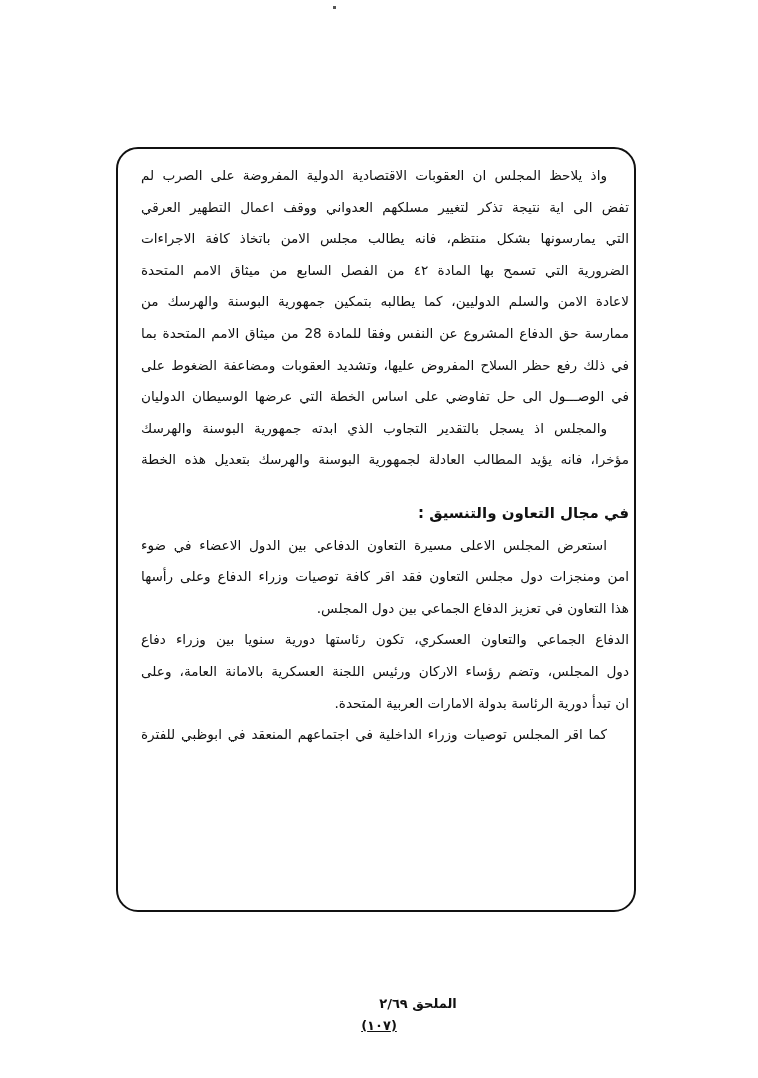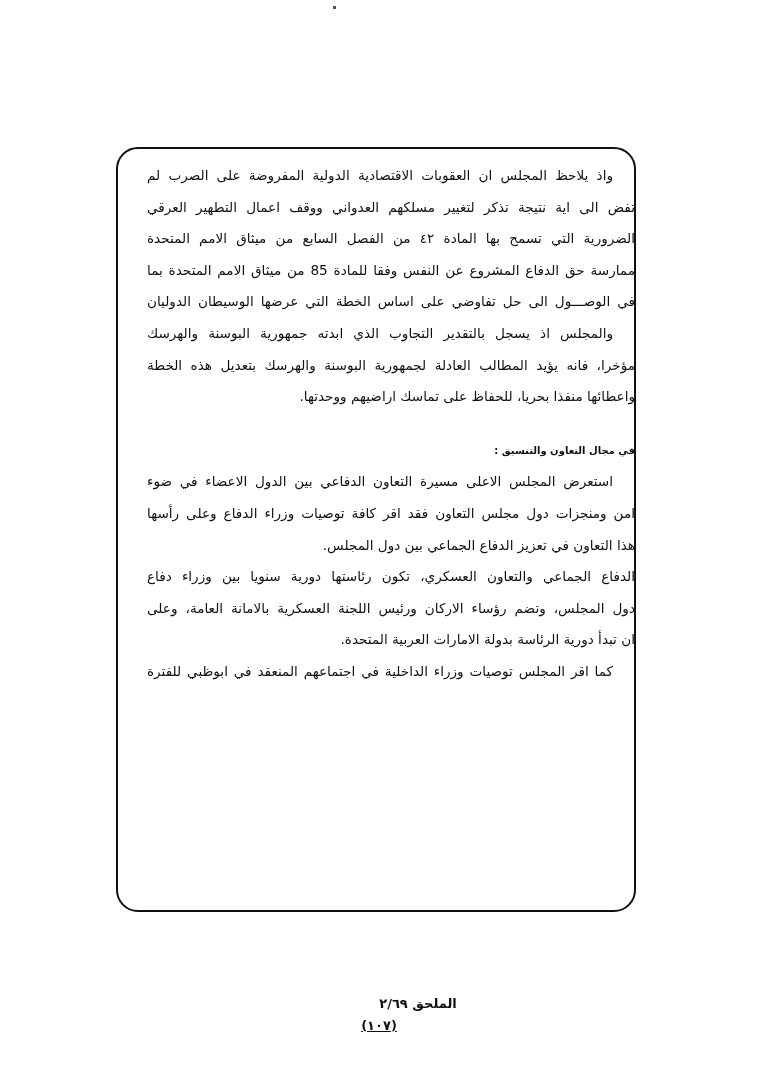--- a/index.html
+++ b/index.html
@@ -28,21 +28,21 @@
     left: 116px;
     top: 147px;
     width: 520px;
     height: 765px;
     border: 2px solid #111;
     border-radius: 22px;
     box-sizing: border-box;
   }
   .content {
     position: absolute;
-    left: 147px;
+    left: 141px;
     top: 160px;
     width: 488px;
     direction: rtl;
     text-align: justify;
     text-align-last: right;
     font-size: 13.6px;
     line-height: 31.6px;
   }
   .para {
     margin: 0;
@@ -51,21 +51,21 @@
     display: block;
     white-space: nowrap;
     text-align: justify;
     text-align-last: justify;
   }
   .line.last {
     text-align-last: right;
   }
   .heading {
     font-weight: bold;
-    font-size: 10px;
+    font-size: 15px;
     margin-top: 22px;
     line-height: 31.6px;
   }
   .footer {
     position: absolute;
     left: 0;
     width: 758px;
     text-align: center;
     direction: rtl;
     font-weight: bold;
@@ -79,29 +79,31 @@
 
 <div class="top-dot"></div>
 
 <div class="frame"></div>
 
 <div class="content">
 
   <div class="para">
     <span class="line" style="padding-right:22px">واذ يلاحظ المجلس ان العقوبات الاقتصادية الدولية المفروضة على الصرب لم</span>
     <span class="line">تفض الى اية نتيجة تذكر لتغيير مسلكهم العدواني ووقف اعمال التطهير العرقي</span>
+    <span class="line">التي يمارسونها بشكل منتظم، فانه يطالب مجلس الامن باتخاذ كافة الاجراءات</span>
     <span class="line">الضرورية التي تسمح بها المادة ٤٢ من الفصل السابع من ميثاق الامم المتحدة</span>
-    <span class="line">ممارسة حق الدفاع المشروع عن النفس وفقا للمادة 85 من ميثاق الامم المتحدة بما</span>
+    <span class="line">لاعادة الامن والسلم الدوليين، كما يطالبه بتمكين جمهورية البوسنة والهرسك من</span>
+    <span class="line">ممارسة حق الدفاع المشروع عن النفس وفقا للمادة 28 من ميثاق الامم المتحدة بما</span>
+    <span class="line">في ذلك رفع حظر السلاح المفروض عليها، وتشديد العقوبات ومضاعفة الضغوط على</span>
   </div>
 
   <div class="para">
     <span class="line">في الوصـــول الى حل تفاوضي على اساس الخطة التي عرضها الوسيطان الدوليان</span>
     <span class="line" style="padding-right:22px">والمجلس اذ يسجل بالتقدير التجاوب الذي ابدته جمهورية البوسنة والهرسك</span>
     <span class="line">مؤخرا، فانه يؤيد المطالب العادلة لجمهورية البوسنة والهرسك بتعديل هذه الخطة</span>
-    <span class="line last">واعطائها منفذا بحريا، للحفاظ على تماسك اراضيهم ووحدتها.</span>
   </div>
 
   <div class="heading">في مجال التعاون والتنسيق :</div>
 
   <div class="para">
     <span class="line" style="padding-right:22px">استعرض المجلس الاعلى مسيرة التعاون الدفاعي بين الدول الاعضاء في ضوء</span>
     <span class="line">امن ومنجزات دول مجلس التعاون فقد اقر كافة توصيات وزراء الدفاع وعلى رأسها</span>
     <span class="line last">هذا التعاون في تعزيز الدفاع الجماعي بين دول المجلس.</span>
   </div>
 

